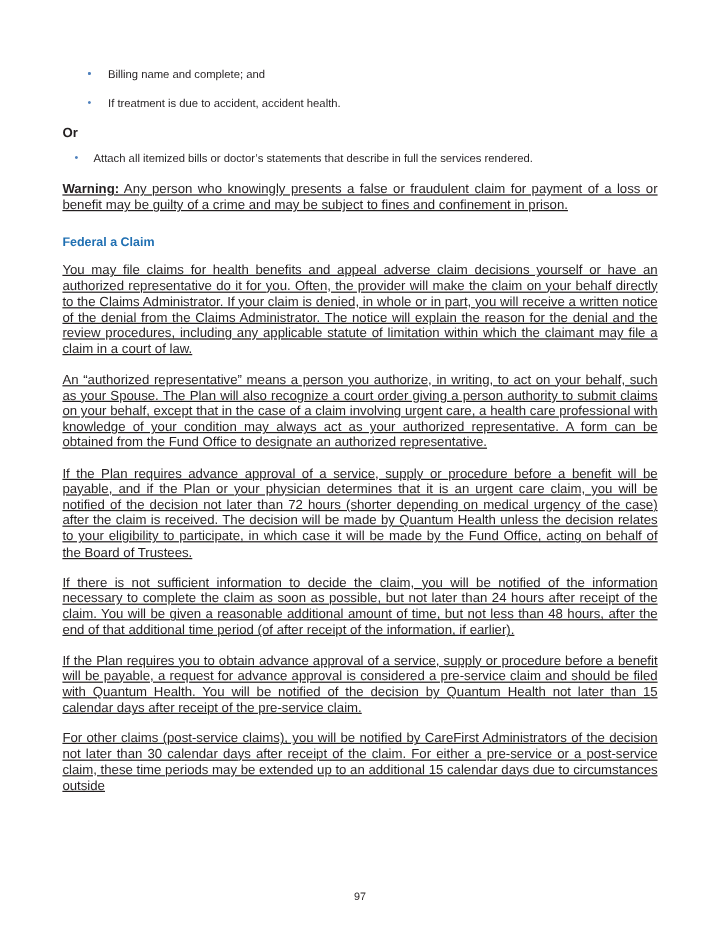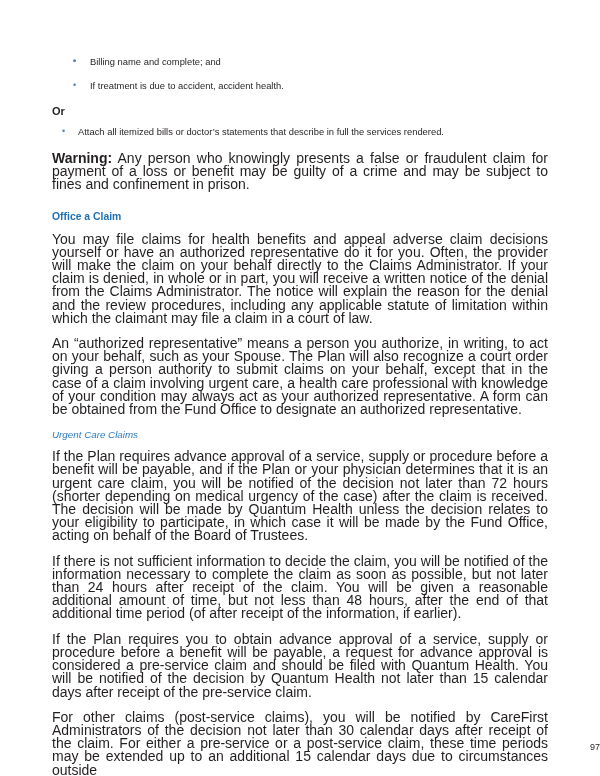--- a/index.html
+++ b/index.html
@@ -53,25 +53,26 @@
     color: #231f20;
     margin: 13px 0 8px 0;
   }
   .bullet-item.wide {
     padding-left: 26px;
   }
   .bullet-item.wide .dot {
     left: 10px;
   }
   p.body {
-    font-size: 14px;
+    font-size: 11px;
     line-height: 13.2px;
     color: #231f20;
     text-align: justify;
     margin: 0 0 12px 0;
+    text-decoration: underline;
   }
   p.body.warning {
     margin-top: 14px;
     margin-bottom: 18px;
   }
   p.body b { font-weight: bold; }
   h2.heading {
     font-size: 10.4px;
     font-weight: bold;
     color: #1f6fb2;
@@ -84,21 +85,21 @@
     color: #2e7cbf;
     font-weight: normal;
     margin: 5px 0 9px 0;
     line-height: 13px;
   }
   .page-number {
     position: absolute;
     left: 0;
     right: 0;
     bottom: 24px;
-    text-align: right;
+    text-align: center;
     font-size: 9px;
     color: #231f20;
   }
 </style>
 </head>
 <body>
 
 <div class="page">
   <div class="content">
 
@@ -122,26 +123,25 @@
       <li class="bullet-item wide">
         <span class="dot">•</span>
         <span>Attach all itemized bills or doctor’s statements that describe in full the services rendered.</span>
       </li>
     </ul>
 
     <p class="body warning">
       <b>Warning:</b><span> Any person who knowingly presents a false or fraudulent claim for payment of a loss or benefit may be guilty of a crime and may be subject to fines and confinement in prison.</span>
     </p>
 
-    <h2 class="heading">Office a Claim</h2>
+    <h2 class="heading">Federal a Claim</h2>
 
     <p class="body">You may file claims for health benefits and appeal adverse claim decisions yourself or have an authorized representative do it for you. Often, the provider will make the claim on your behalf directly to the Claims Administrator. If your claim is denied, in whole or in part, you will receive a written notice of the denial from the Claims Administrator. The notice will explain the reason for the denial and the review procedures, including any applicable statute of limitation within which the claimant may file a claim in a court of law.</p>
     <p class="body">An “authorized representative” means a person you authorize, in writing, to act on your behalf, such as your Spouse. The Plan will also recognize a court order giving a person authority to submit claims on your behalf, except that in the case of a claim involving urgent care, a health care professional with knowledge of your condition may always act as your authorized representative. A form can be obtained from the Fund Office to designate an authorized representative.</p>
 
-    <h3 class="subheading">Urgent Care Claims</h3>
     <p class="body">If the Plan requires advance approval of a service, supply or procedure before a benefit will be payable, and if the Plan or your physician determines that it is an urgent care claim, you will be notified of the decision not later than 72 hours (shorter depending on medical urgency of the case) after the claim is received. The decision will be made by Quantum Health unless the decision relates to your eligibility to participate, in which case it will be made by the Fund Office, acting on behalf of the Board of Trustees.</p>
     <p class="body">If there is not sufficient information to decide the claim, you will be notified of the information necessary to complete the claim as soon as possible, but not later than 24 hours after receipt of the claim. You will be given a reasonable additional amount of time, but not less than 48 hours, after the end of that additional time period (of after receipt of the information, if earlier).</p>
 
     <p class="body">If the Plan requires you to obtain advance approval of a service, supply or procedure before a benefit will be payable, a request for advance approval is considered a pre-service claim and should be filed with Quantum Health. You will be notified of the decision by Quantum Health not later than 15 calendar days after receipt of the pre-service claim.</p>
     <p class="body">For other claims (post-service claims), you will be notified by CareFirst Administrators of the decision not later than 30 calendar days after receipt of the claim. For either a pre-service or a post-service claim, these time periods may be extended up to an additional 15 calendar days due to circumstances outside</p>
 
   </div>
 
   <div class="page-number">97</div>
 </div>

